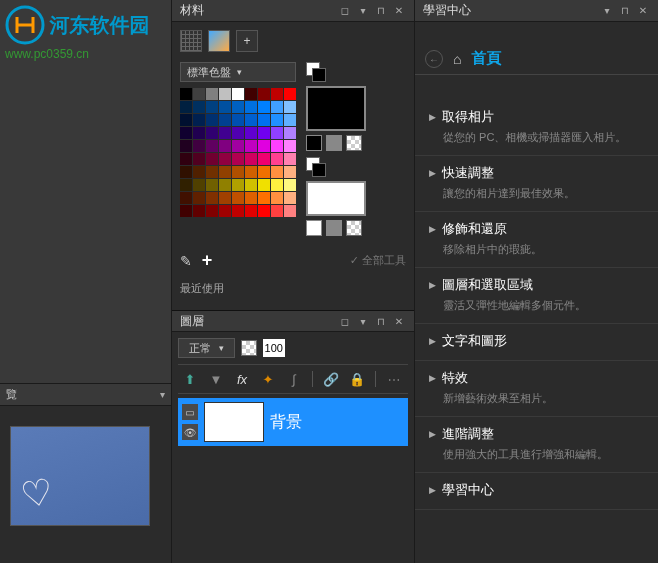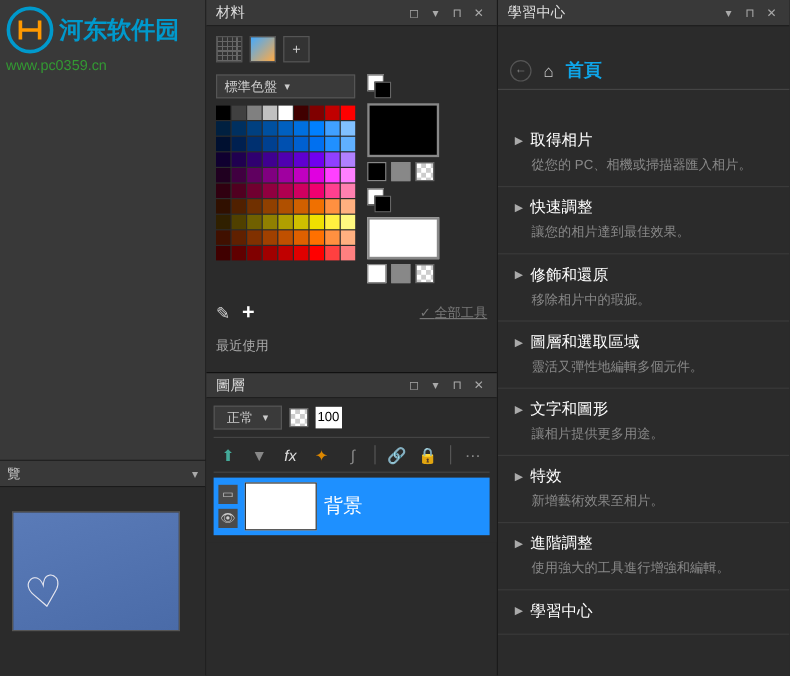--- a/index.html
+++ b/index.html
@@ -32,21 +32,21 @@
 .swatch-lg.white { background: #fff; }
 .swatch-sm-row { display: flex; gap: 4px; margin-top: 4px; }
 .swatch-sm { width: 16px; height: 16px; border: 1px solid #888; }
 .palette-grid { display: grid; grid-template-columns: repeat(9, 12px); gap: 1px; }
 .pc { width: 12px; height: 12px; cursor: pointer; }
 .color-section { display: flex; gap: 10px; }
 .right-swatches { display: flex; flex-direction: column; gap: 6px; }
 .tool-row { display: flex; align-items: center; gap: 10px; margin-top: 10px; padding: 4px 0; }
 .eyedrop { font-size: 14px; color: #ccc; }
 .plus { font-size: 18px; color: #fff; font-weight: bold; }
-.all-tools { color: #777; font-size: 11px; margin-left: auto; text-decoration: underline; }
+.all-tools { color: #777; font-size: 11px; margin-left: auto; }
 .recent-label { font-size: 11px; color: #aaa; padding: 6px 0; }
 .layers-panel { border-top: 1px solid #111; }
 .layers-body { padding: 6px; background: #2b2b2b; }
 .blend-row { display: flex; align-items: center; gap: 6px; margin-bottom: 6px; }
 .blend-dd { background: #3a3a3a; border: 1px solid #555; padding: 2px 10px; font-size: 11px; height: 20px; display: flex; align-items: center; cursor: pointer; }
 .blend-dd .chev { margin-left: 8px; font-size: 9px; }
 .opacity-box { display: flex; align-items: center; background: #fff; color: #000; height: 18px; padding: 0 2px; font-size: 11px; }
 .checker-sm { width: 16px; height: 16px; background-image: repeating-conic-gradient(#ccc 0 25%, #fff 0 50%); background-size: 8px 8px; border: 1px solid #666; }
 .layer-toolbar { display: flex; gap: 6px; padding: 4px 2px; border-top: 1px solid #444; border-bottom: 1px solid #444; }
 .lt-btn { width: 20px; height: 20px; display: flex; align-items: center; justify-content: center; color: #888; font-size: 13px; cursor: pointer; }
@@ -323,21 +323,20 @@
             <span class="tri">▶</span>
             <span>圖層和選取區域</span>
           </div>
           <div class="li-desc">靈活又彈性地編輯多個元件。</div>
         </div>
         <div class="learn-item">
           <div class="li-title">
             <span class="tri">▶</span>
             <span>文字和圖形</span>
           </div>
-          <div class="li-desc">讓相片提供更多用途。</div>
         </div>
         <div class="learn-item">
           <div class="li-title">
             <span class="tri">▶</span>
             <span>特效</span>
           </div>
           <div class="li-desc">新增藝術效果至相片。</div>
         </div>
         <div class="learn-item">
           <div class="li-title">

